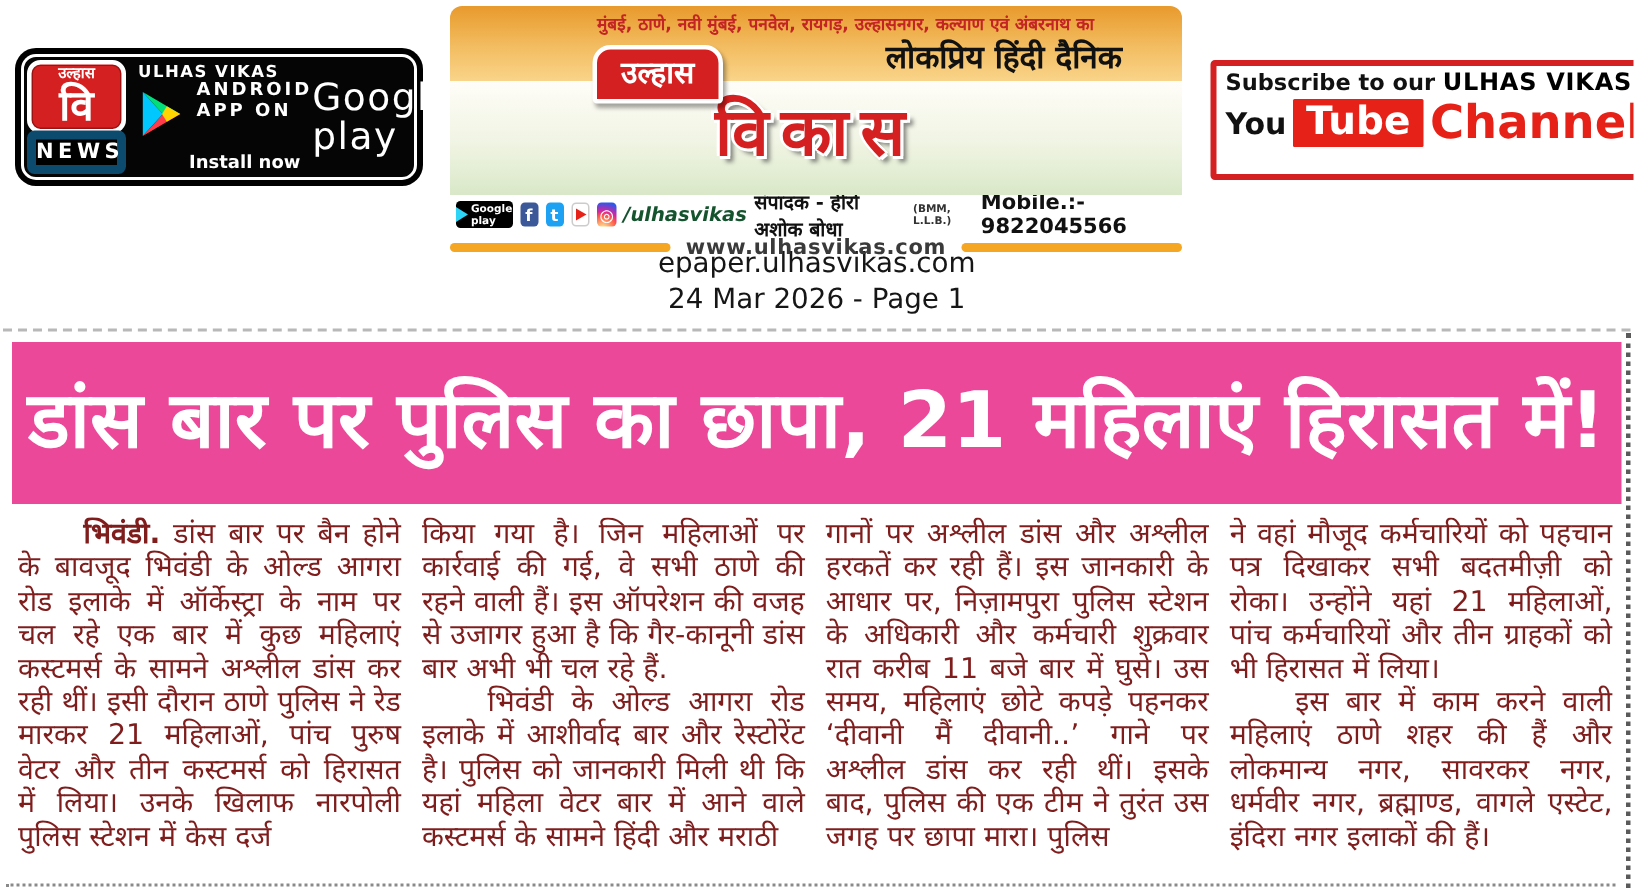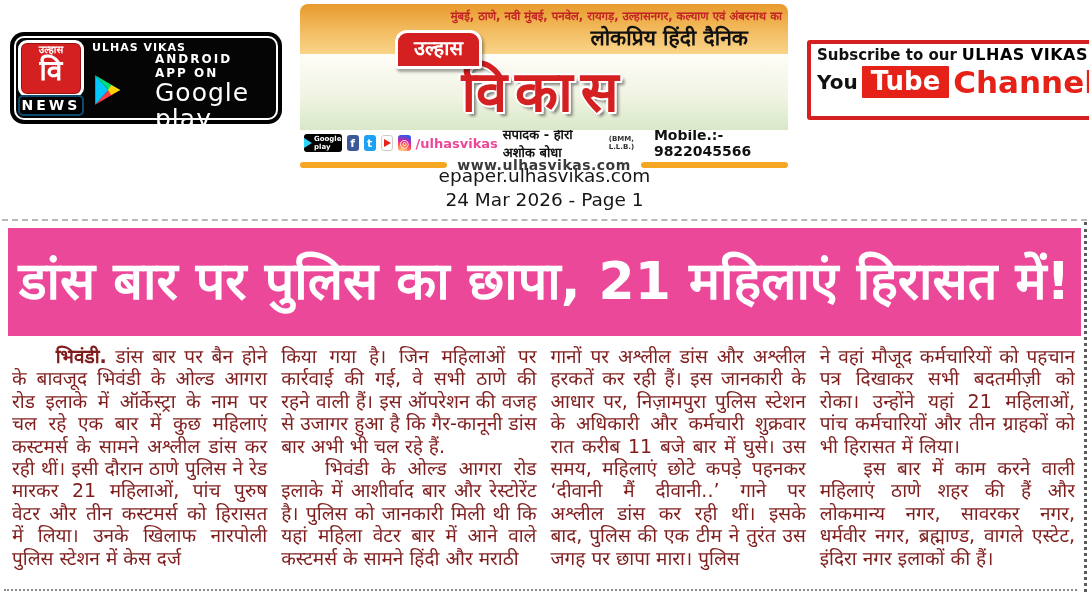--- a/index.html
+++ b/index.html
@@ -7,49 +7,49 @@
   .page{position:relative;width:1089px;height:595px;background:#fff;}
 
   
   .header{position:relative;height:162px;}
 
   
   .logo{width:66px;display:flex;flex-direction:column;}
   .logo-box{background:#d42020;border:3px solid #fff;border-radius:9px;color:#fff;text-align:center;flex:1;padding:0 2px;box-shadow:0 0 0 1px #9a1212 inset;}
   .logo-top{font-size:10px;font-weight:bold;line-height:13px;}
   .logo-letter{font-size:28px;font-weight:bold;line-height:30px;}
-  .logo-news{background:#000;color:#fff;font-weight:bold;text-align:center;font-size:14px;letter-spacing:3px;border:2px solid #0c4a6e;border-radius:5px;line-height:17px;margin-top:-2px;}
+  .logo-news{background:#000;color:#fff;font-weight:bold;text-align:center;font-size:14px;letter-spacing:3px;border:6px solid #0c4a6e;border-radius:5px;line-height:17px;margin-top:-2px;}
 
   .left-badge{position:absolute;left:14px;top:36px;width:264px;height:84px;background:#050505;border-radius:10px;box-shadow:0 0 0 2px #fff inset,0 0 0 4px #000;display:flex;padding:4px;box-sizing:border-box;gap:4px;}
   .lb-right{flex:1;color:#fff;display:flex;flex-direction:column;padding:1px 4px;}
   .lb-brand{font-size:11px;font-weight:bold;letter-spacing:1px;}
   .lb-row{display:flex;align-items:center;gap:7px;margin-top:-2px;}
-  .lb-col{display:flex;flex-direction:column;margin-left:24px;}
+  .lb-col{display:flex;flex-direction:row;}
   .lb-android{font-size:12px;font-weight:bold;letter-spacing:2px;}
   .lb-store{font-size:25px;line-height:26px;letter-spacing:1px;}
   .lb-cta{font-size:12px;font-weight:bold;margin-left:34px;margin-top:-3px;}
 
   .masthead{position:absolute;left:300px;top:4px;width:488px;height:156px;}
   .m-strip{height:50px;background:linear-gradient(180deg,#e89a2c 0%,#f3bd62 55%,#f9d489 100%);border-radius:8px 8px 0 0;padding:4px 6px 0 8px;box-sizing:border-box;}
-  .m-coverage{color:#c32424;font-weight:bold;font-size:11.5px;text-align:right;padding-left:90px;}
+  .m-coverage{color:#c32424;font-weight:bold;font-size:11.5px;text-align:left;padding-left:90px;}
   .m-tagline{color:#111;font-weight:bold;font-size:21px;text-align:right;padding-right:34px;margin-top:0;}
   .m-tab{position:absolute;left:95px;top:26px;z-index:3;background:#d42020;color:#fff;border:3px solid #fff;border-radius:12px 12px 3px 3px;font-size:20px;font-weight:bold;padding:1px 16px 5px;box-shadow:2px 3px 3px rgba(0,0,0,.35);}
   .m-title-area{height:76px;background:linear-gradient(180deg,#fffdf8 0%,#f0f4e3 55%,#d9e8c8 100%);text-align:center;position:relative;}
-  .m-title{font-size:56px;font-weight:bold;color:#d42020;line-height:76px;letter-spacing:8px;
-    text-shadow:-2px 0 #fff,2px 0 #fff,0 -2px #fff,0 2px #fff,-2px -2px #fff,2px 2px #fff,4px 4px 3px rgba(40,40,40,.55);}
+  .m-title{font-size:44px;font-weight:bold;color:#d42020;line-height:76px;letter-spacing:8px;
+    text-shadow:-2px 0 #fff,2px 0 #fff,0 -2px #fff,0 2px #fff,-2px -2px #fff,2px 2px #fff,4px 4px 3px rgba(40,40,40,.55);font-family:Liberation Mono, monospace;}
   .m-info{height:24px;display:flex;align-items:center;gap:5px;padding:1px 4px;background:#fff;}
   .mini-play{background:#000;color:#fff;font-size:7px;border-radius:3px;height:18px;width:48px;display:flex;align-items:center;justify-content:center;gap:2px;font-weight:bold;}
   .mini-play .tri{width:0;height:0;border-top:5px solid transparent;border-bottom:5px solid transparent;border-left:8px solid #2dd4f5;}
   .soc{width:16px;height:16px;border-radius:3px;color:#fff;font-size:11px;font-weight:bold;display:flex;align-items:center;justify-content:center;line-height:1;}
   .soc.fb{background:#3b5998;}
   .soc.tw{background:#1da1f2;}
   .soc.yt{background:#fff;border:1px solid #ccc;box-sizing:border-box;}
   .soc.yt .tri{width:0;height:0;border-top:4px solid transparent;border-bottom:4px solid transparent;border-left:7px solid #e62117;}
   .soc.ig{background:radial-gradient(circle at 30% 110%,#fdf497 0%,#fd5949 45%,#d6249f 60%,#285aeb 90%);}
-  .m-handle{font-weight:bold;font-size:13px;color:#ec4899;}
+  .m-handle{font-weight:bold;font-size:13px;color:#14532d;font-style:italic;}
   .m-editor{font-weight:bold;font-size:13px;color:#111;}
   .m-editor-suffix{font-size:7px;color:#333;font-weight:bold;}
   .m-mobile{margin-left:auto;font-weight:bold;font-size:14px;color:#111;}
   .m-rule{display:flex;align-items:center;gap:10px;margin-top:1px;}
   .rule-bar{flex:1;height:6px;background:#f5a623;border-radius:3px;}
   .m-website{font-weight:bold;font-size:14px;color:#3a3a3a;letter-spacing:.5px;}
 
   .right-badge{position:absolute;left:797px;top:40px;width:290px;height:80px;display:flex;gap:4px;margin-left:10px;}
   .sub-box{flex:1;border:4px solid #d42020;background:#fff;border-radius:3px;padding:1px 6px;box-sizing:border-box;box-shadow:0 0 0 2px #fff inset;}
   .sub-line1{display:flex;align-items:baseline;gap:5px;white-space:nowrap;}

